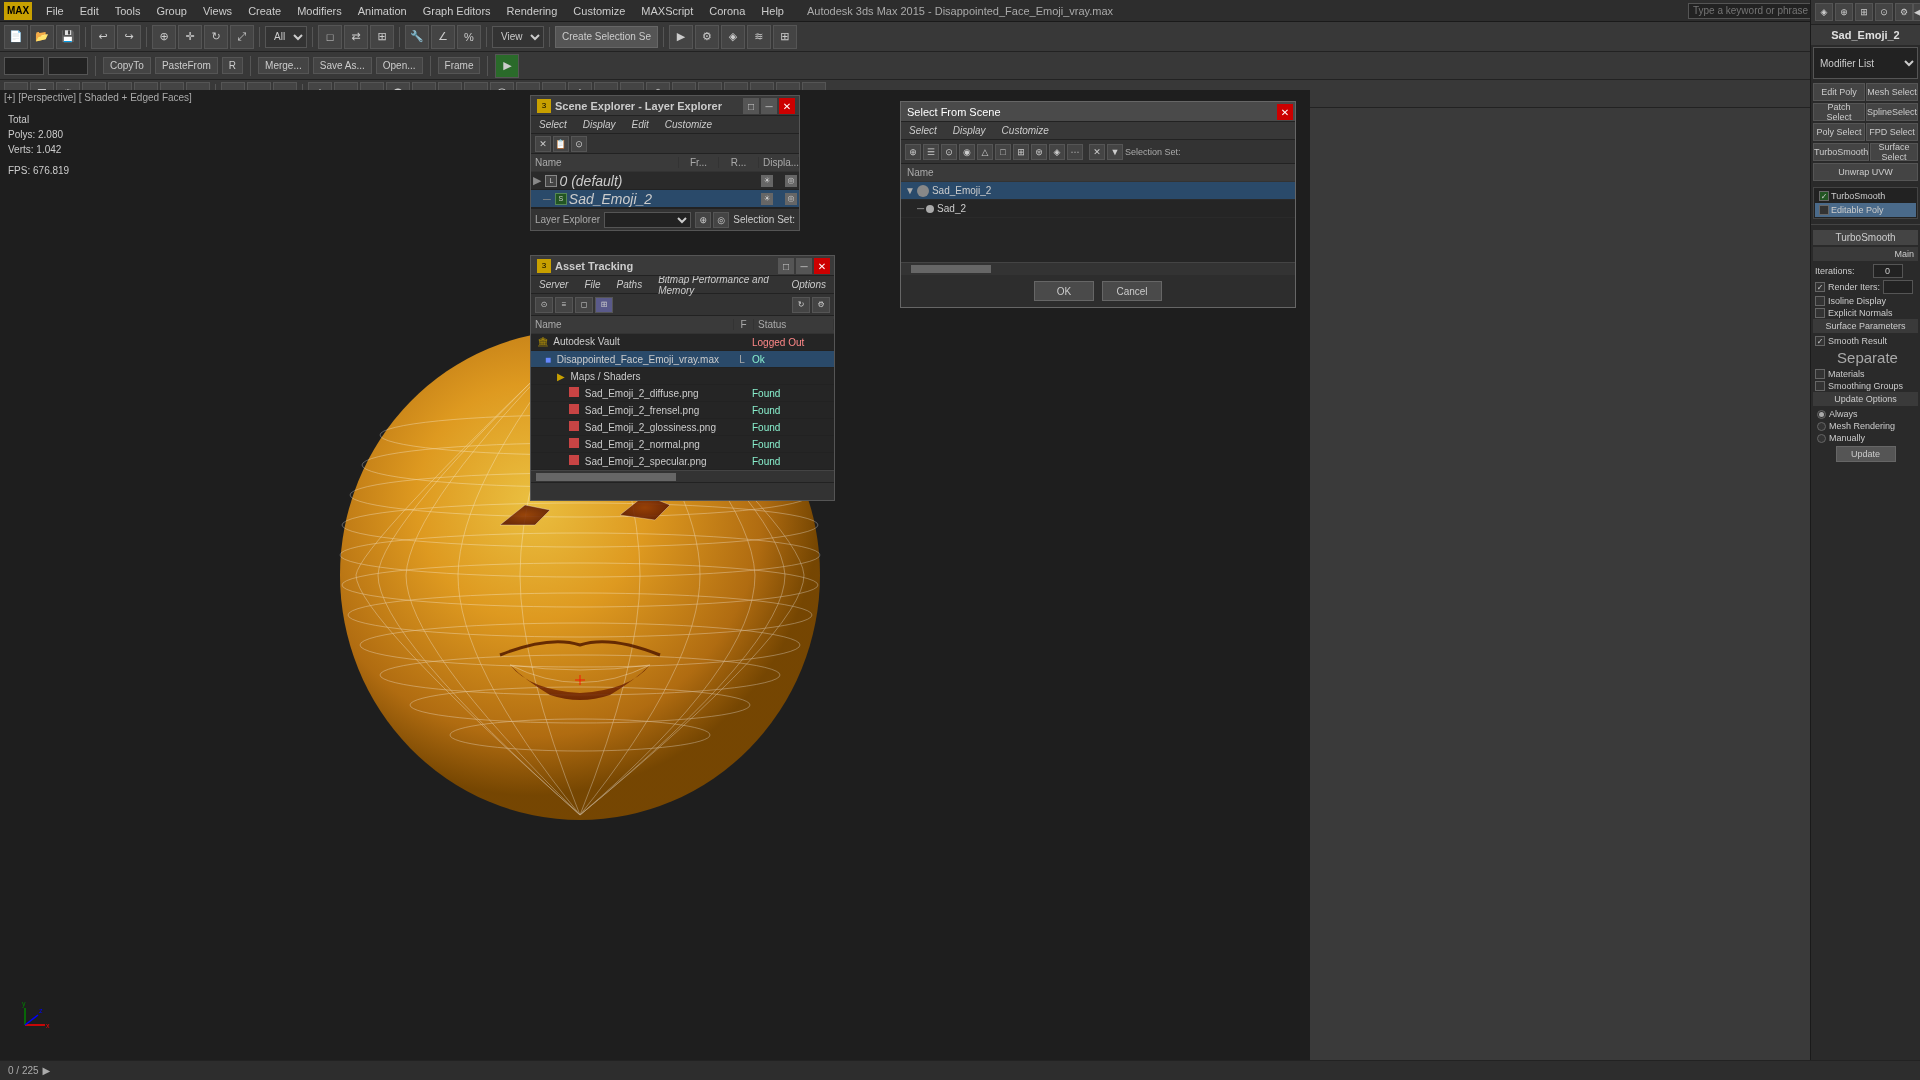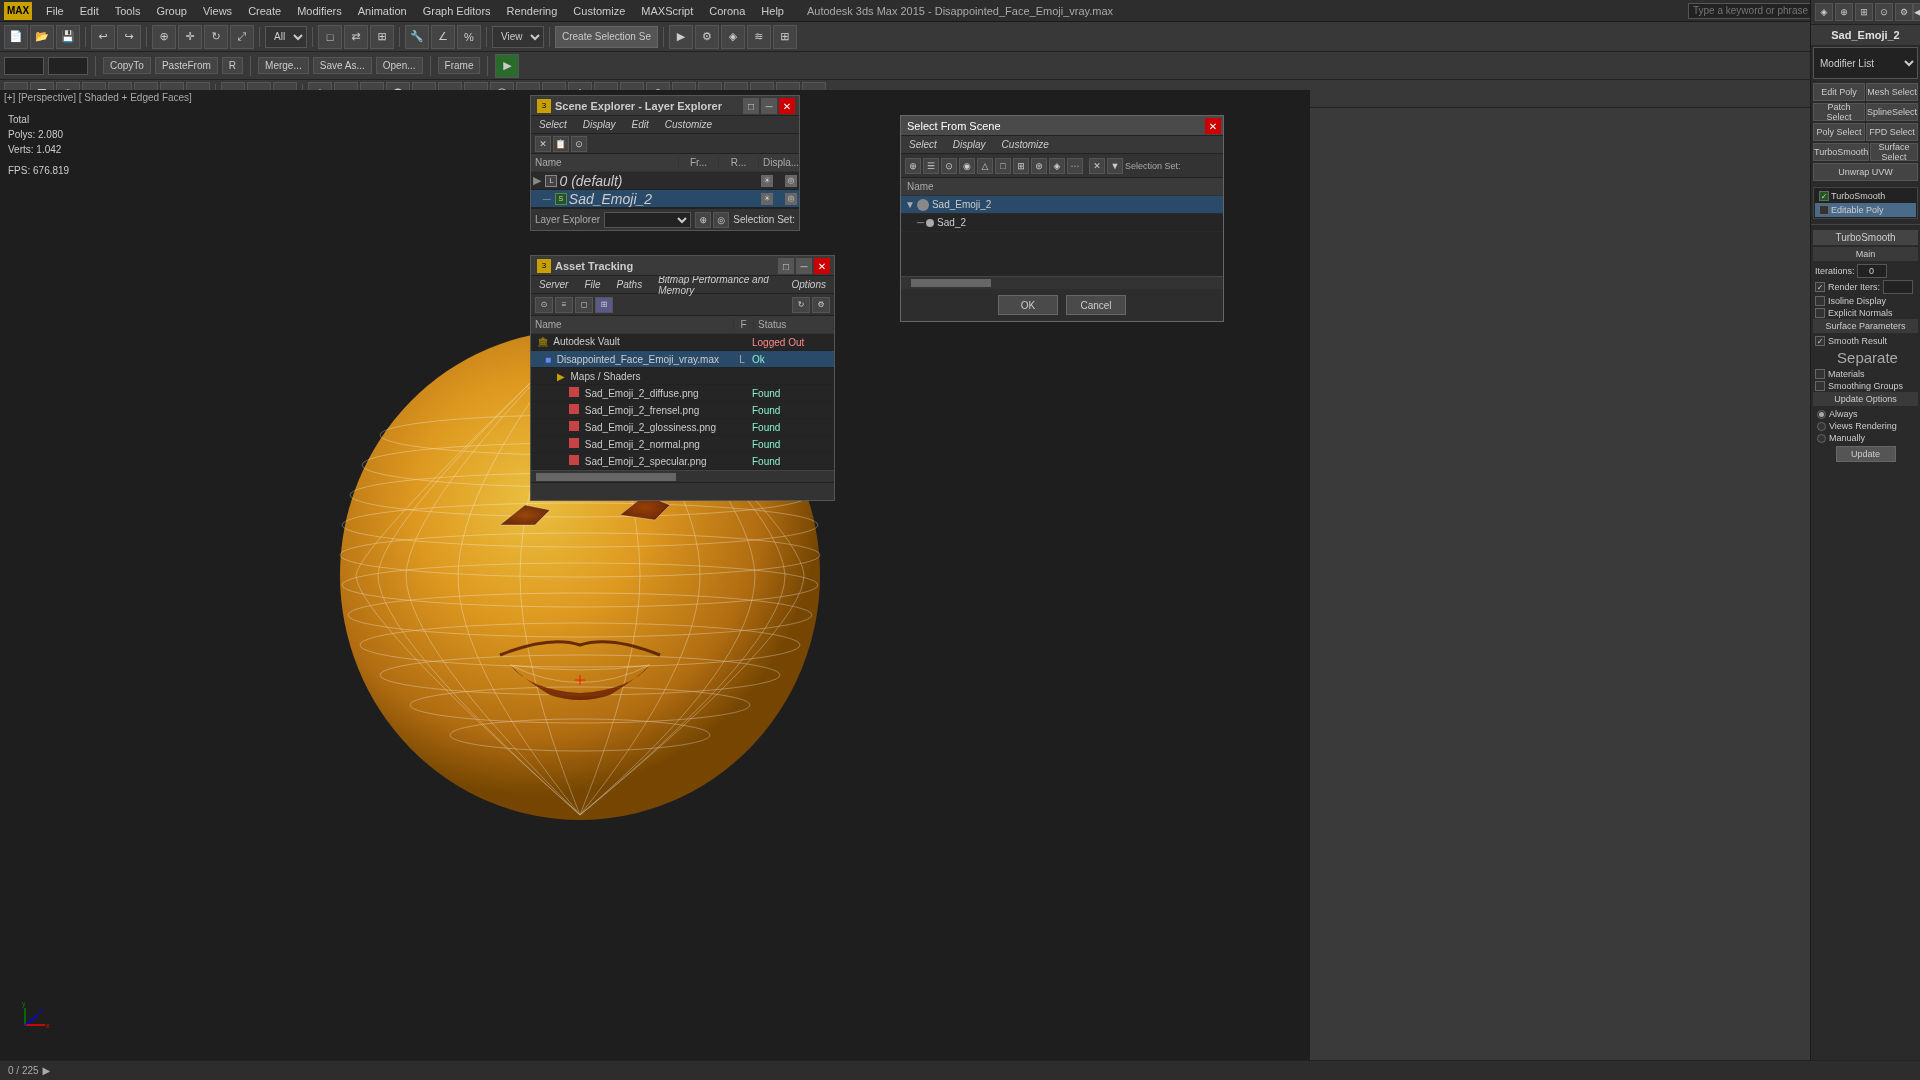--- a/index.html
+++ b/index.html
@@ -308,21 +308,21 @@
       background: #333;
       border: 1px solid #666;
       display: flex;
       align-items: center;
       justify-content: center;
       font-size: 8px;
     }
     .rp-input-row {
       display: flex;
       align-items: center;
-      gap: 2px;
+      gap: 18px;
       padding: 1px 2px;
       font-size: 9px;
     }
     .rp-input {
       width: 30px;
       height: 14px;
       background: #222;
       border: 1px solid #555;
       color: #ccc;
       font-size: 9px;
@@ -658,23 +658,23 @@
     }
     .at-status-bar {
       height: 18px;
       background: #333;
       border-top: 1px solid #222;
     }
 
     
     .select-from-scene {
       position: absolute;
-      top: 115px;
+      top: 101px;
       left: 900px;
-      width: 324px;
+      width: 396px;
       background: #2d2d2d;
       border: 1px solid #666;
       z-index: 100;
     }
     .sfs-titlebar {
       background: #4a4a4a;
       height: 20px;
       display: flex;
       align-items: center;
       padding: 0 6px;
@@ -1302,21 +1302,21 @@
           <span>Editable Poly</span>
         </div>
       </div>
     </div>
   </div>
 
   <div class="rp-separator"></div>
 
   <div class="right-panel-section">
     <div class="rp-section-title">TurboSmooth</div>
-    <div class="rp-section-title" style="font-size:9px; background:#3a3a3a; text-align:center; padding-left:4px;">Main</div>
+    <div class="rp-section-title" style="font-size:9px; background:#3a3a3a; text-align:right; padding-left:4px;">Main</div>
 
     <div class="rp-input-row">
       <span>Iterations:</span>
       <input class="rp-input" value="0" style="">
     </div>
     <div class="rp-checkbox-row">
       <div class="rp-checkbox">✓</div>
       <span>Render Iters:</span>
       <input class="rp-input" style="">
     </div>
@@ -1344,21 +1344,21 @@
       <span>Smoothing Groups</span>
     </div>
 
     <div class="rp-section-title" style="font-size:9px; background:#3a3a3a;">Update Options</div>
     <div class="rp-radio-row">
       <div class="rp-radio active"></div>
       <span>Always</span>
     </div>
     <div class="rp-radio-row">
       <div class="rp-radio"></div>
-      <span>Views Rendering</span>
+      <span>Mesh Rendering</span>
     </div>
     <div class="rp-radio-row">
       <div class="rp-radio"></div>
       <span>Manually</span>
     </div>
     <button class="update-btn">Update</button>
   </div>
 </div>
 
 <div class="status-bar">

